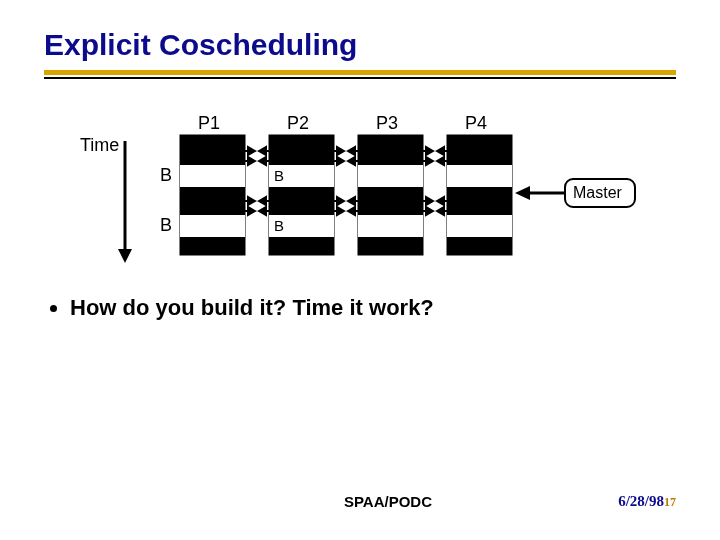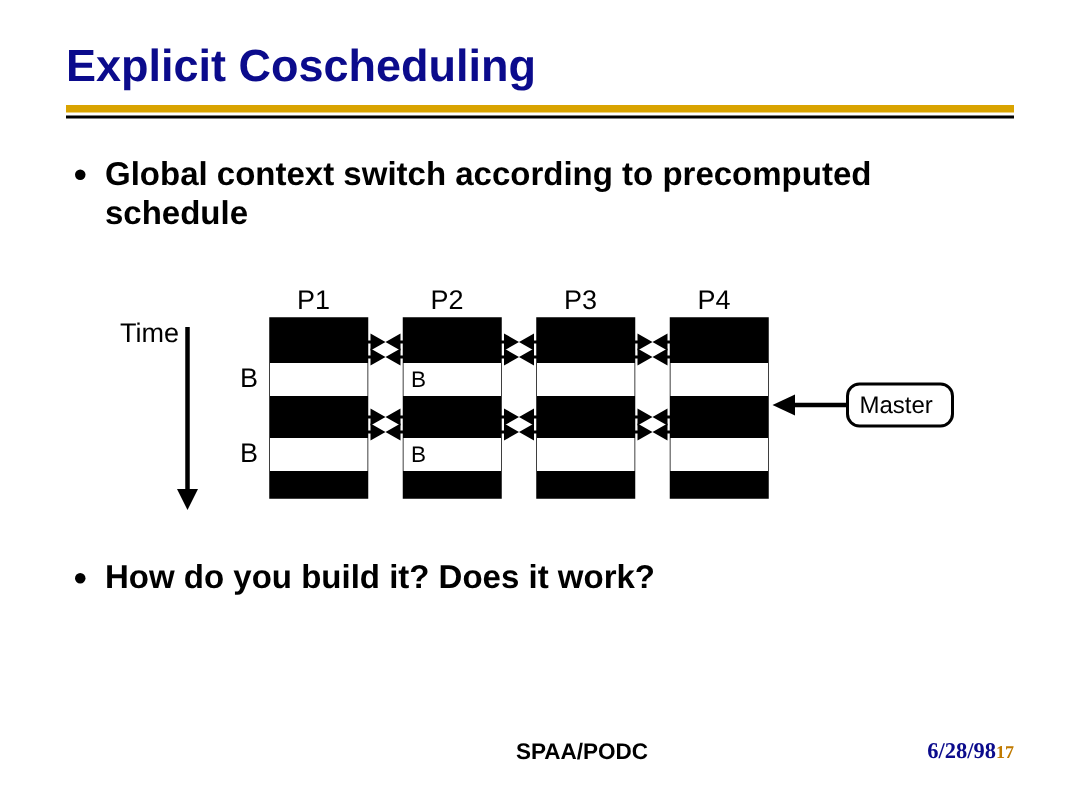--- a/index.html
+++ b/index.html
@@ -18,23 +18,20 @@
   .footer .pagenum { font-family: "Times New Roman", Times, serif; color: #c07a00; font-size: 12px; font-weight: bold; }
 </style>
 </head>
 <body>
 
 <div class="slide">
   <div class="title">Explicit Coscheduling</div>
   <div class="rule-gold"></div>
   <div class="rule-black"></div>
 
-  <ul class="bullets">
-    <li>Global context switch according to precomputed schedule</li>
-  </ul>
 
   <div class="diagram">
     <svg width="560" height="168" viewBox="0 0 560 168">
 
       <text x="0" y="46" font-family="Arial" font-size="18">Time</text>
       <line x1="45" y1="36" x2="45" y2="148" stroke="#000" stroke-width="3"></line>
       <polygon points="45,158 38,144 52,144" fill="#000"></polygon>
 
       <text x="118" y="24" font-family="Arial" font-size="18">P1</text>
       <text x="207" y="24" font-family="Arial" font-size="18">P2</text>
@@ -124,21 +121,21 @@
       </g>
 
       <rect x="485" y="74" width="70" height="28" rx="8" ry="8" fill="#fff" stroke="#000" stroke-width="2"></rect>
       <text x="493" y="93" font-family="Arial" font-size="16">Master</text>
       <line x1="485" y1="88" x2="445" y2="88" stroke="#000" stroke-width="3"></line>
       <polygon points="435,88 450,81 450,95" fill="#000"></polygon>
     </svg>
   </div>
 
   <ul class="bullets">
-    <li>How do you build it? Does it work?</li>
+    <li>How do you build it? Time it work?</li>
   </ul>
 
   <div class="footer">
     <span class="date">6/28/98</span>
     <span class="venue">SPAA/PODC</span>
     <span class="pagenum">17</span>
   </div>
 </div>
 
 </body></html>

